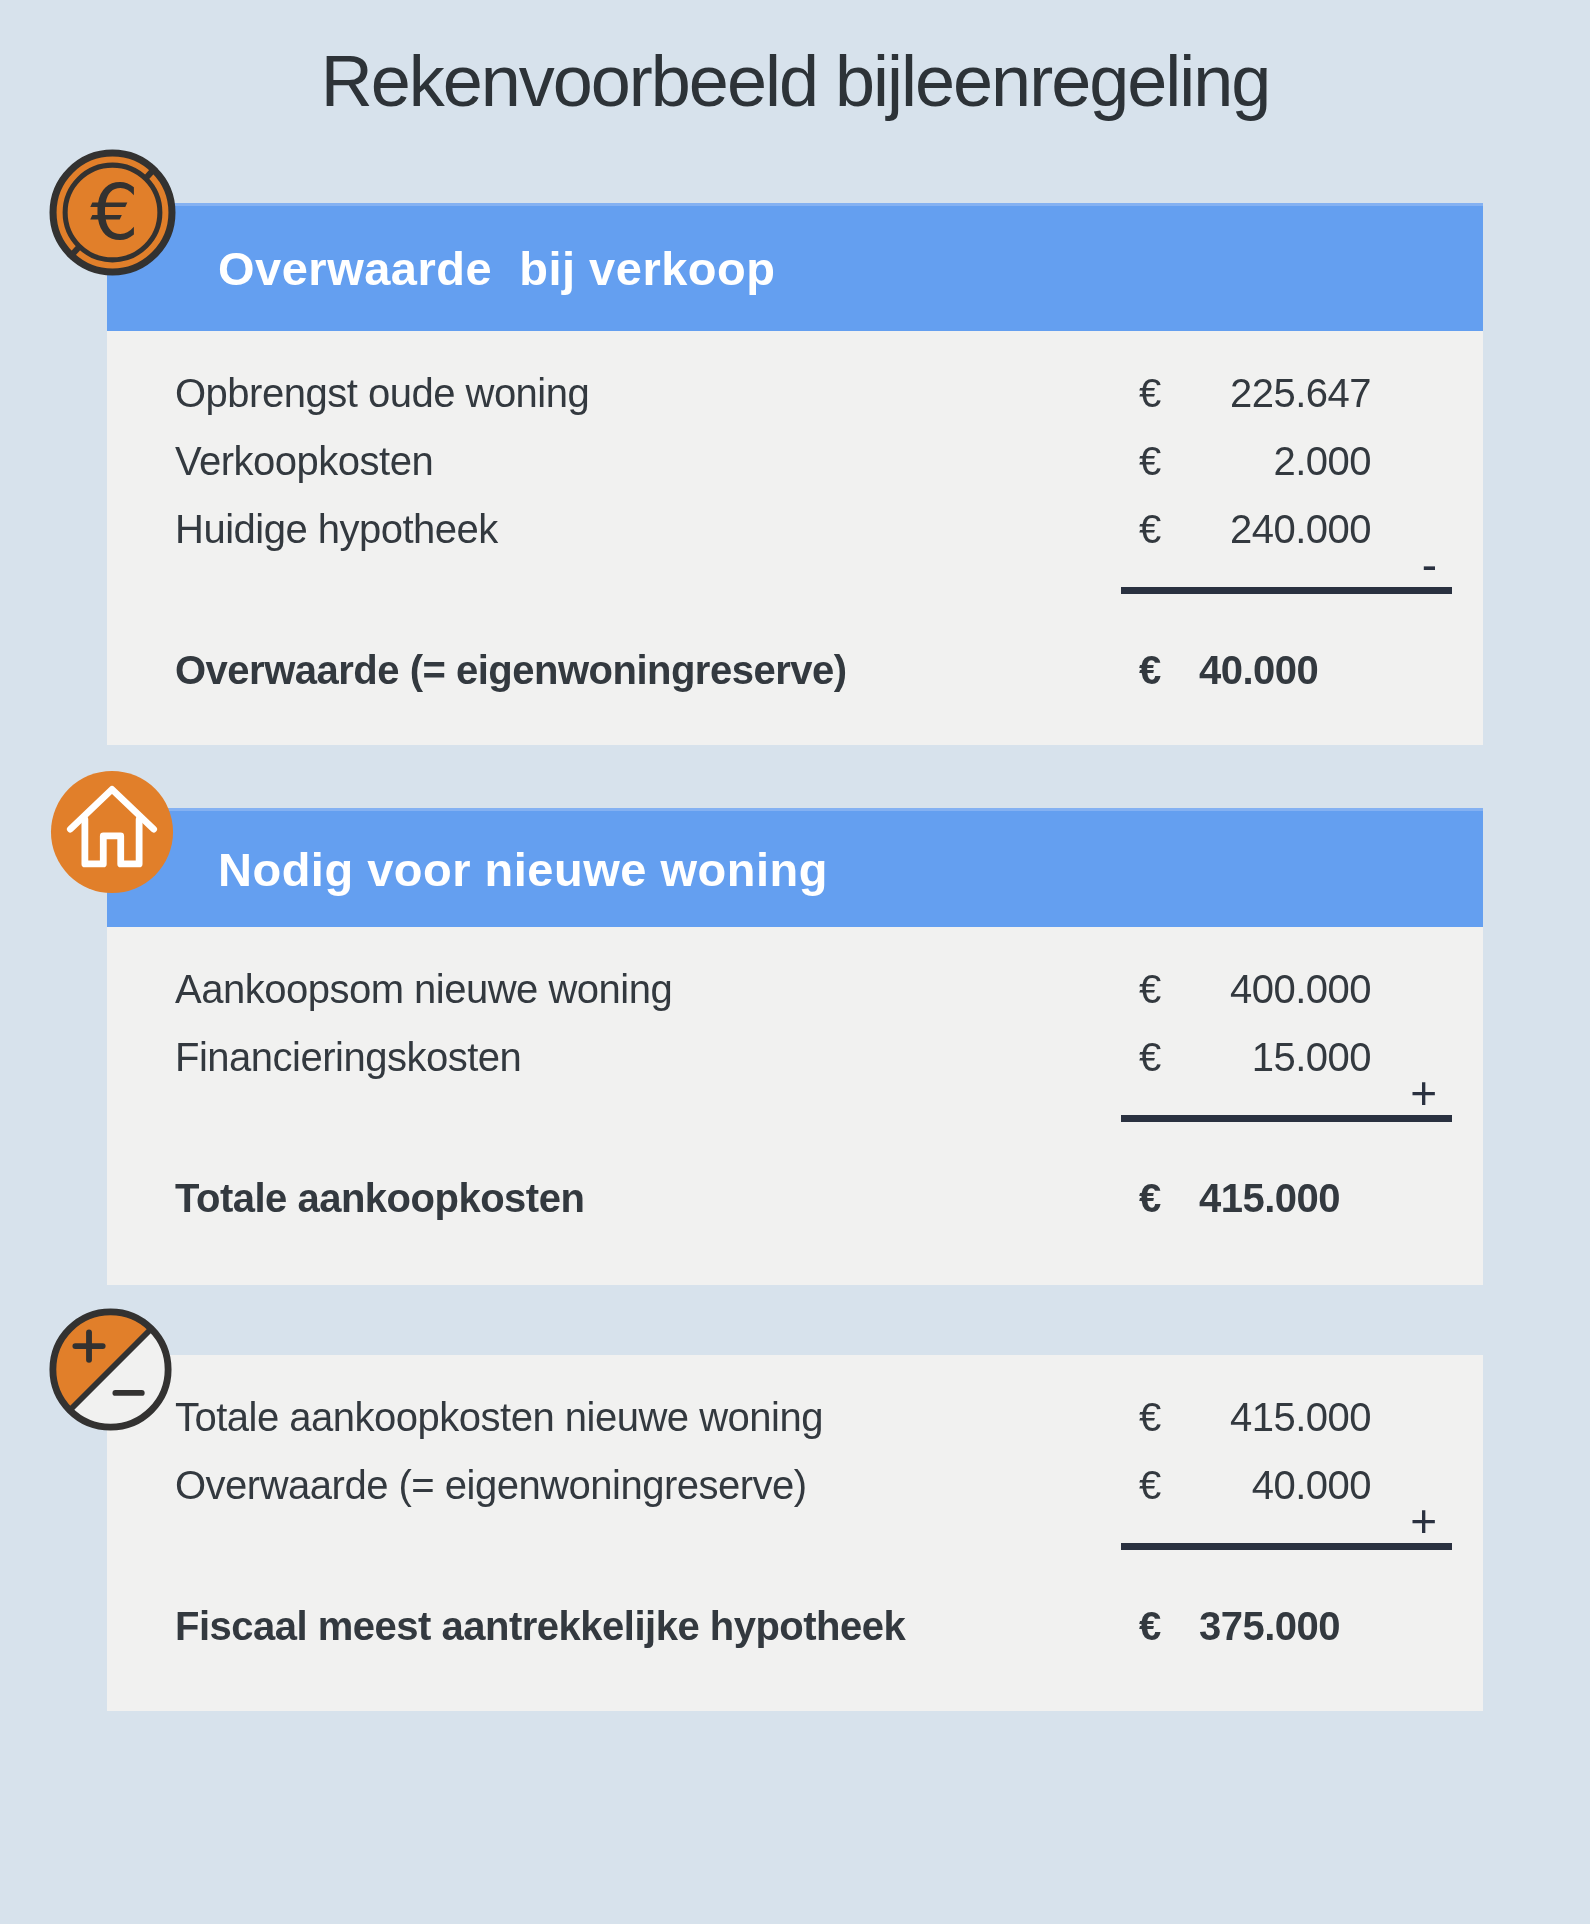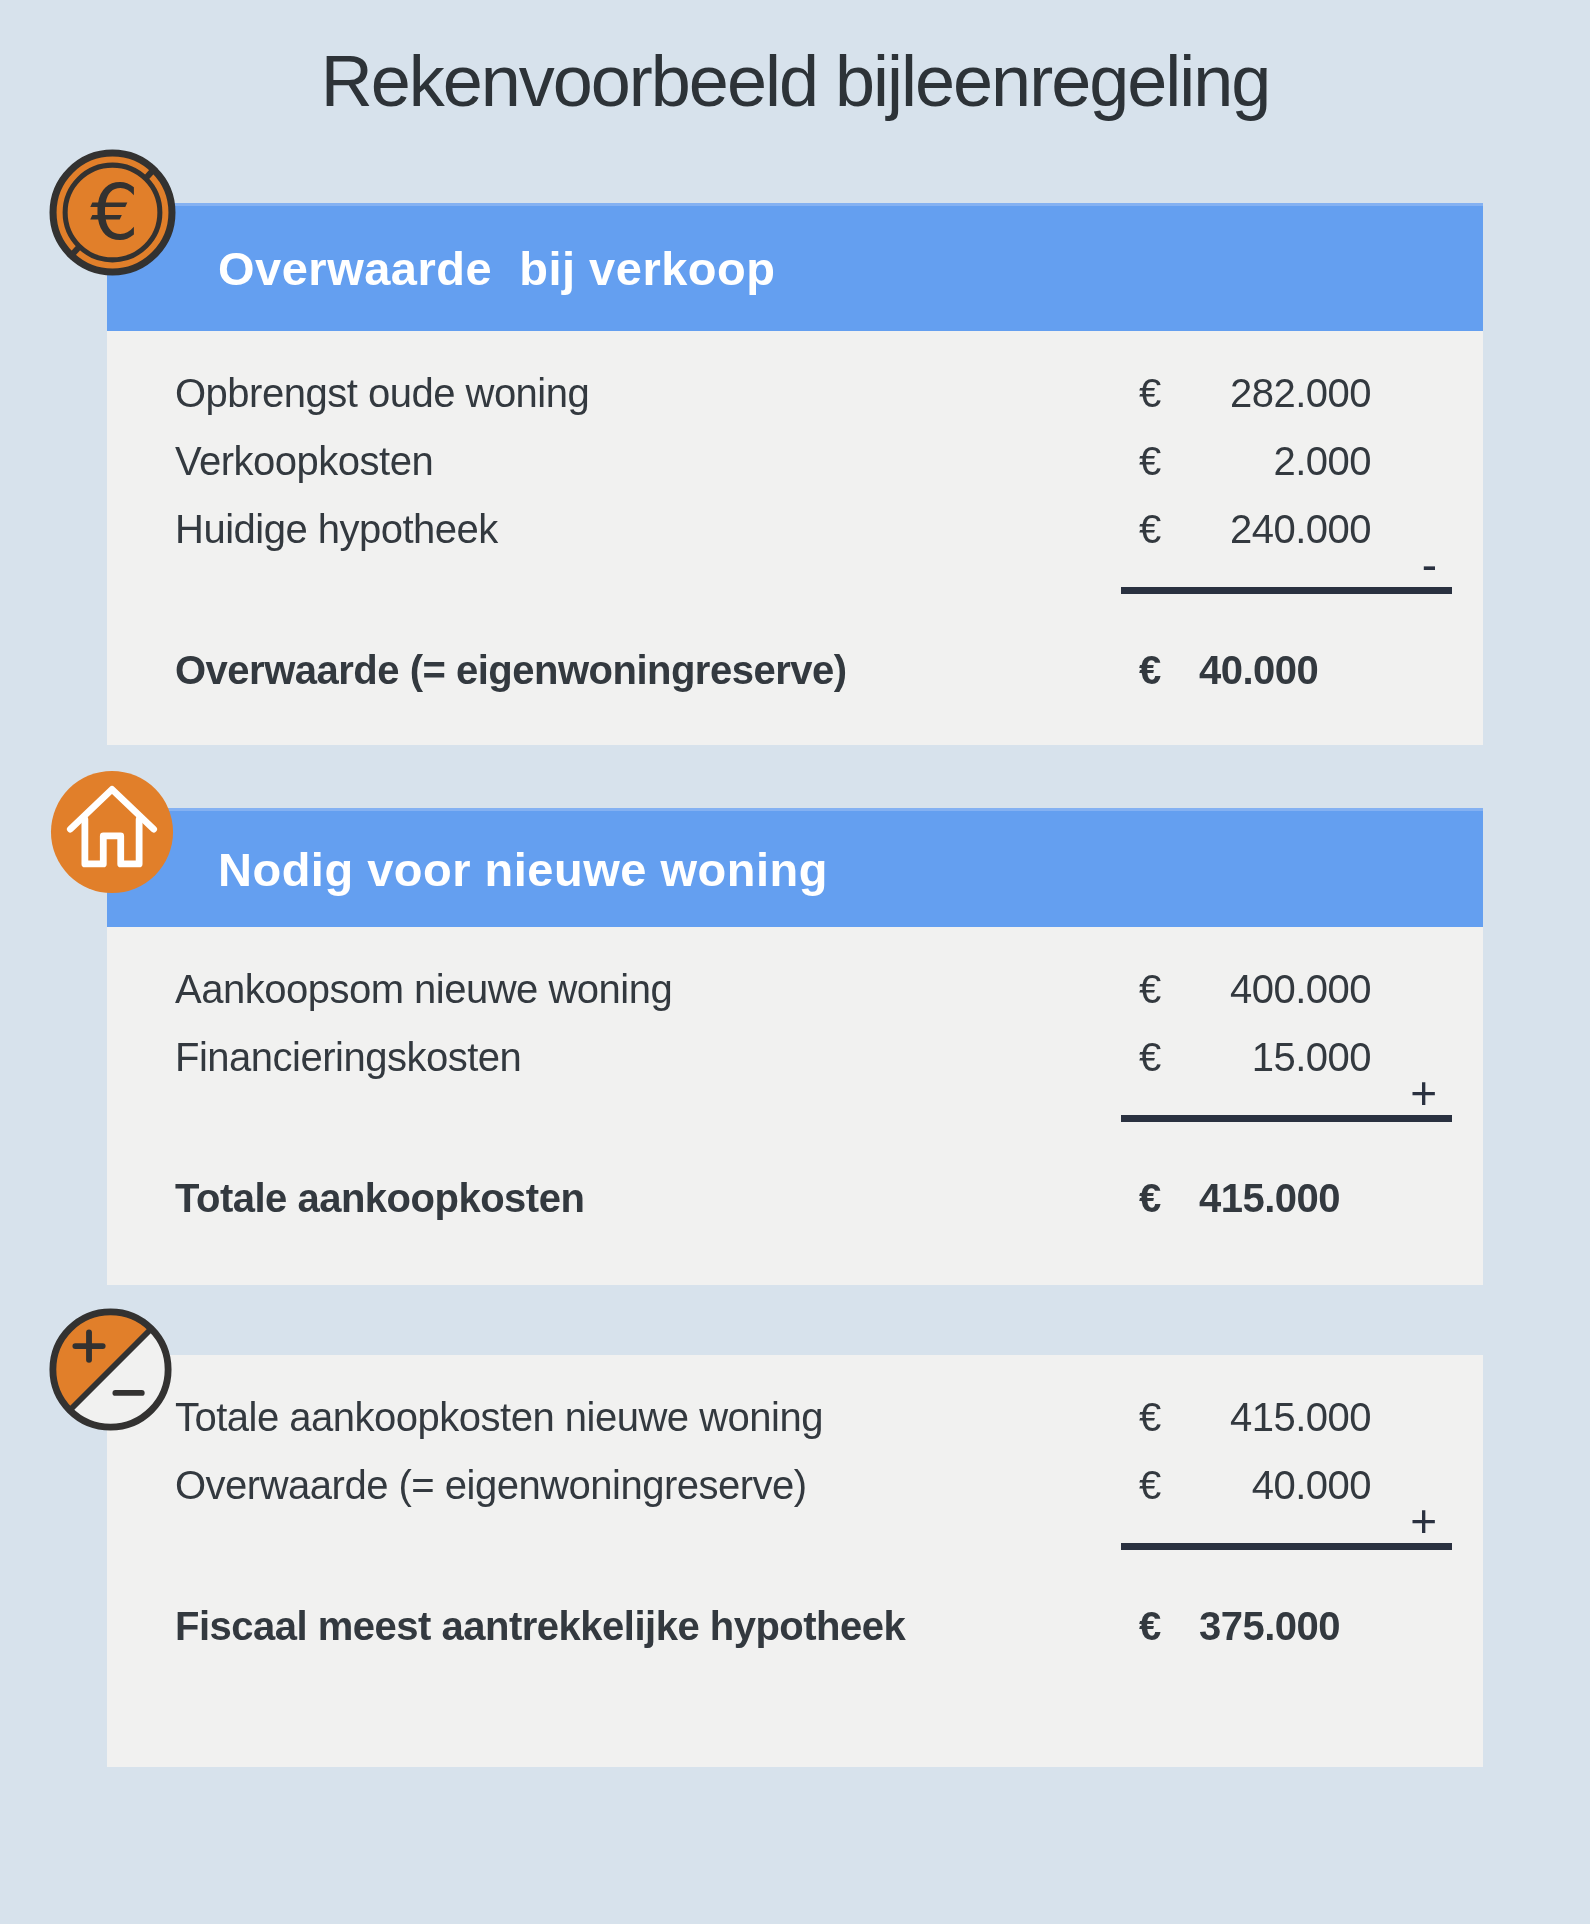--- a/index.html
+++ b/index.html
@@ -73,21 +73,21 @@
   </svg>
 </div>
 <div class="card" style="top:203px;">
   <div class="card-header" style="height:128px;">
     <span class="hdr-text">Overwaarde  bij verkoop</span>
   </div>
   <div class="card-body" style="height:414px;">
     <div class="row">
       <span class="label">Opbrengst oude woning</span>
       <span class="cur">€</span>
-      <span class="amt">282.000</span>
+      <span class="amt">225.647</span>
     </div>
     <div class="row">
       <span class="label">Verkoopkosten</span>
       <span class="cur">€</span>
       <span class="amt">2.000</span>
     </div>
     <div class="row">
       <span class="label">Huidige hypotheek</span>
       <span class="cur">€</span>
       <span class="amt">240.000</span>
@@ -139,21 +139,21 @@
     <circle cx="64" cy="64" r="59" fill="#f1f1f0"></circle>
     <path d="M22.3 105.7 A 59 59 0 0 1 105.7 22.3 L 22.3 105.7 Z" fill="#e17f2a"></path>
     <line x1="22.3" y1="105.7" x2="105.7" y2="22.3" stroke="#333231" stroke-width="6"></line>
     <circle cx="64" cy="64" r="59" fill="none" stroke="#333231" stroke-width="7"></circle>
     <line x1="28" y1="40" x2="56" y2="40" stroke="#333231" stroke-width="6" stroke-linecap="round"></line>
     <line x1="42" y1="26" x2="42" y2="54" stroke="#333231" stroke-width="6" stroke-linecap="round"></line>
     <line x1="69" y1="88" x2="96" y2="88" stroke="#333231" stroke-width="6" stroke-linecap="round"></line>
   </svg>
 </div>
 <div class="card" style="top:1355px;">
-  <div class="card-body" style="height:412px;">
+  <div class="card-body" style="height:356px;">
     <div class="row">
       <span class="label">Totale aankoopkosten nieuwe woning</span>
       <span class="cur">€</span>
       <span class="amt">415.000</span>
     </div>
     <div class="row">
       <span class="label">Overwaarde (= eigenwoningreserve)</span>
       <span class="cur">€</span>
       <span class="amt">40.000</span>
     </div>

